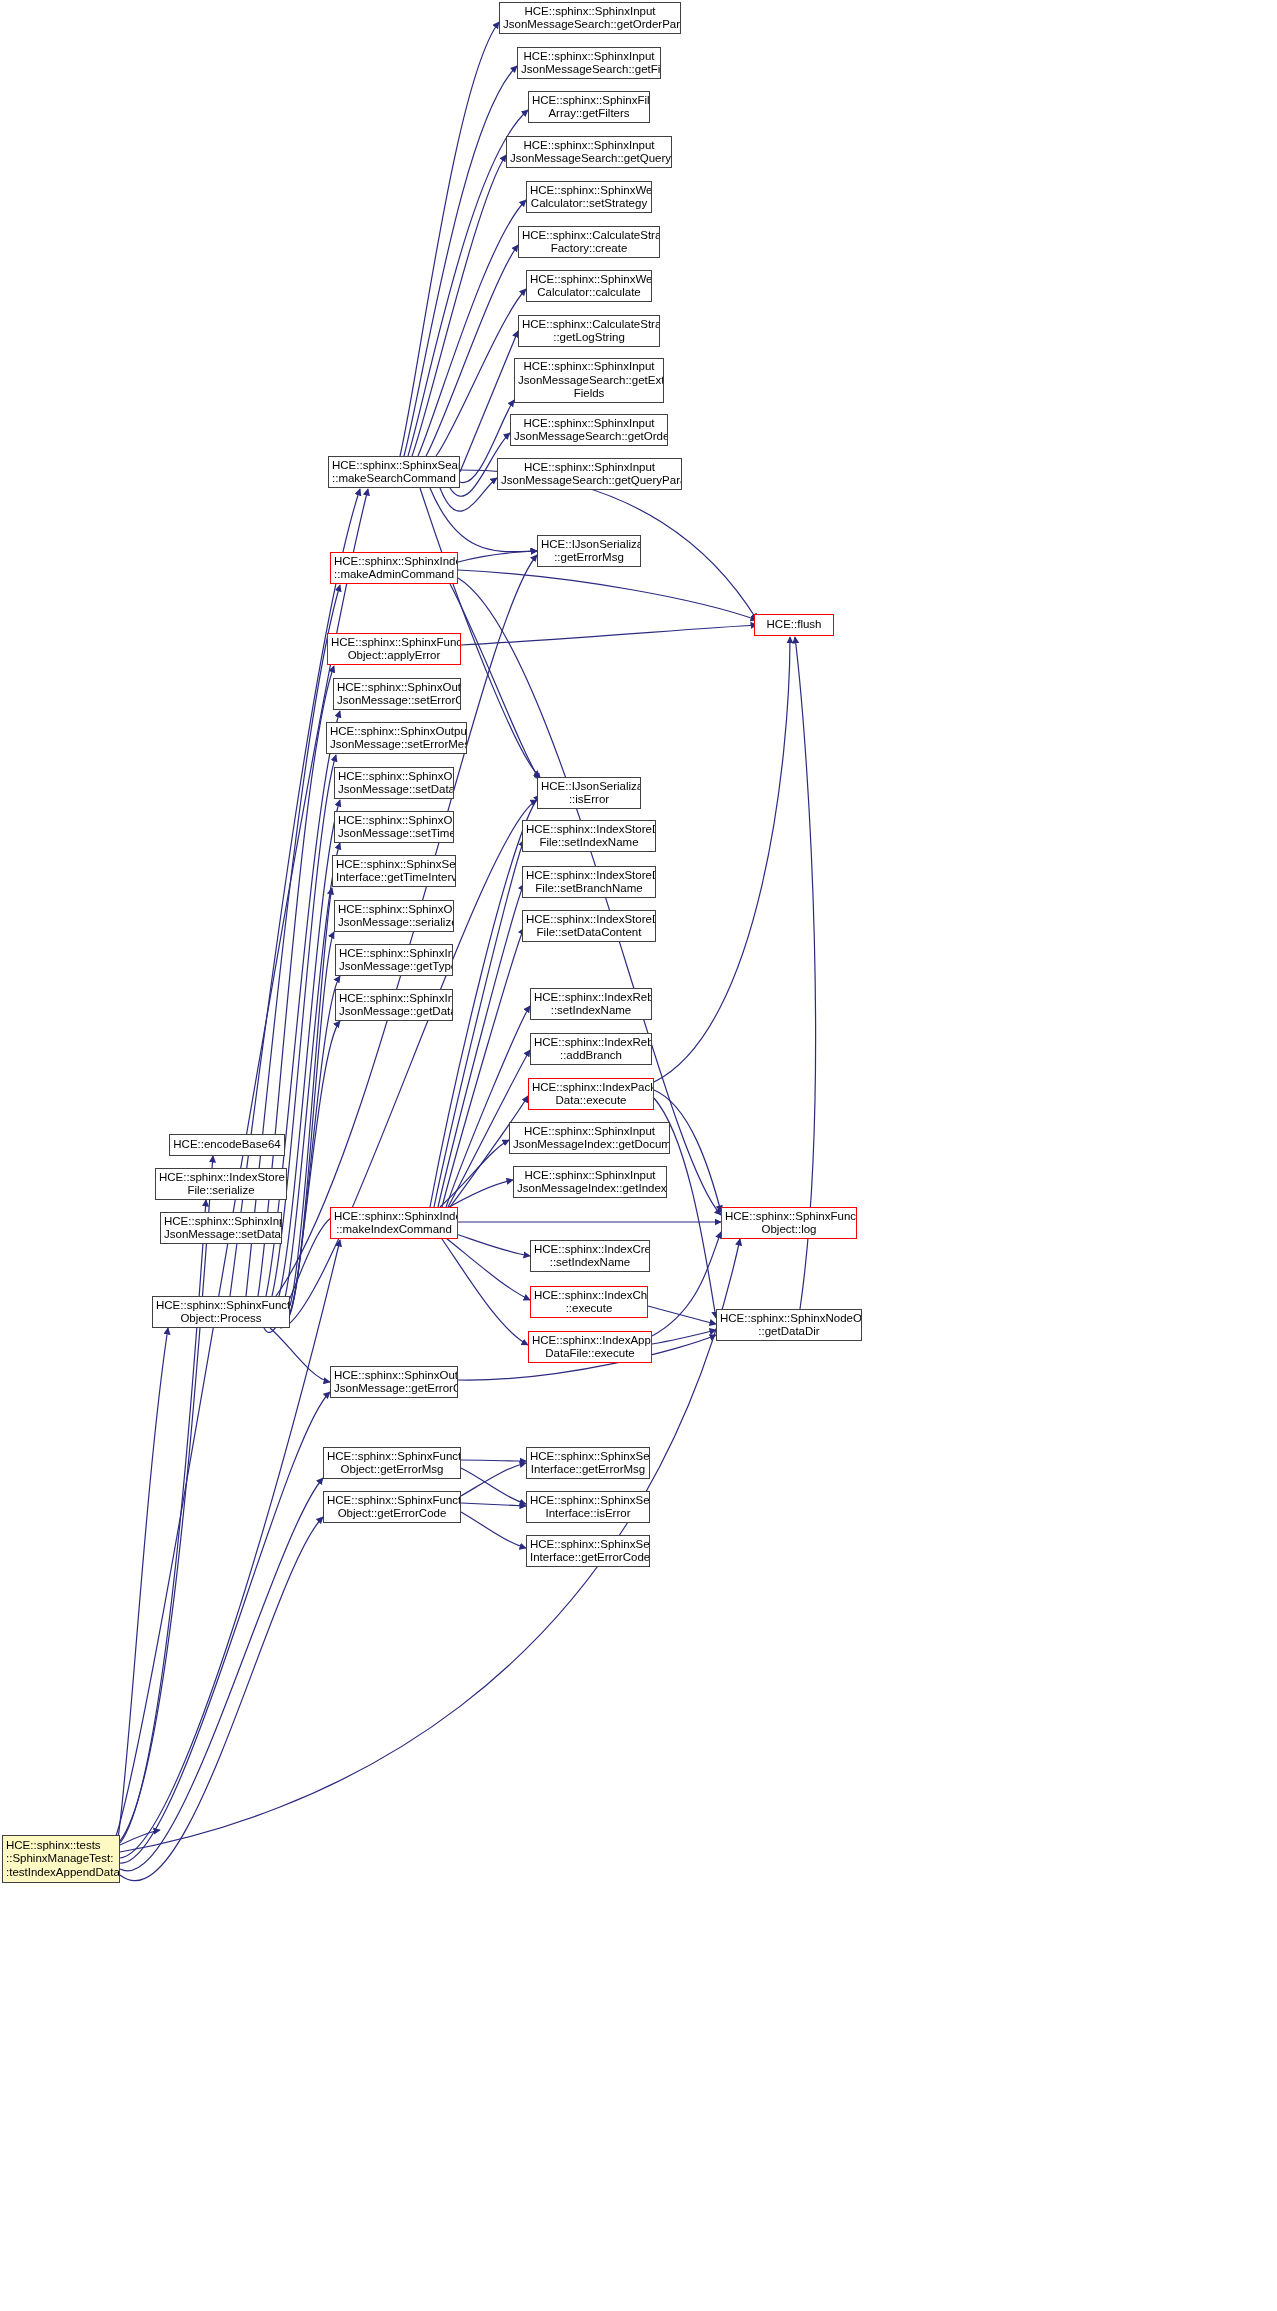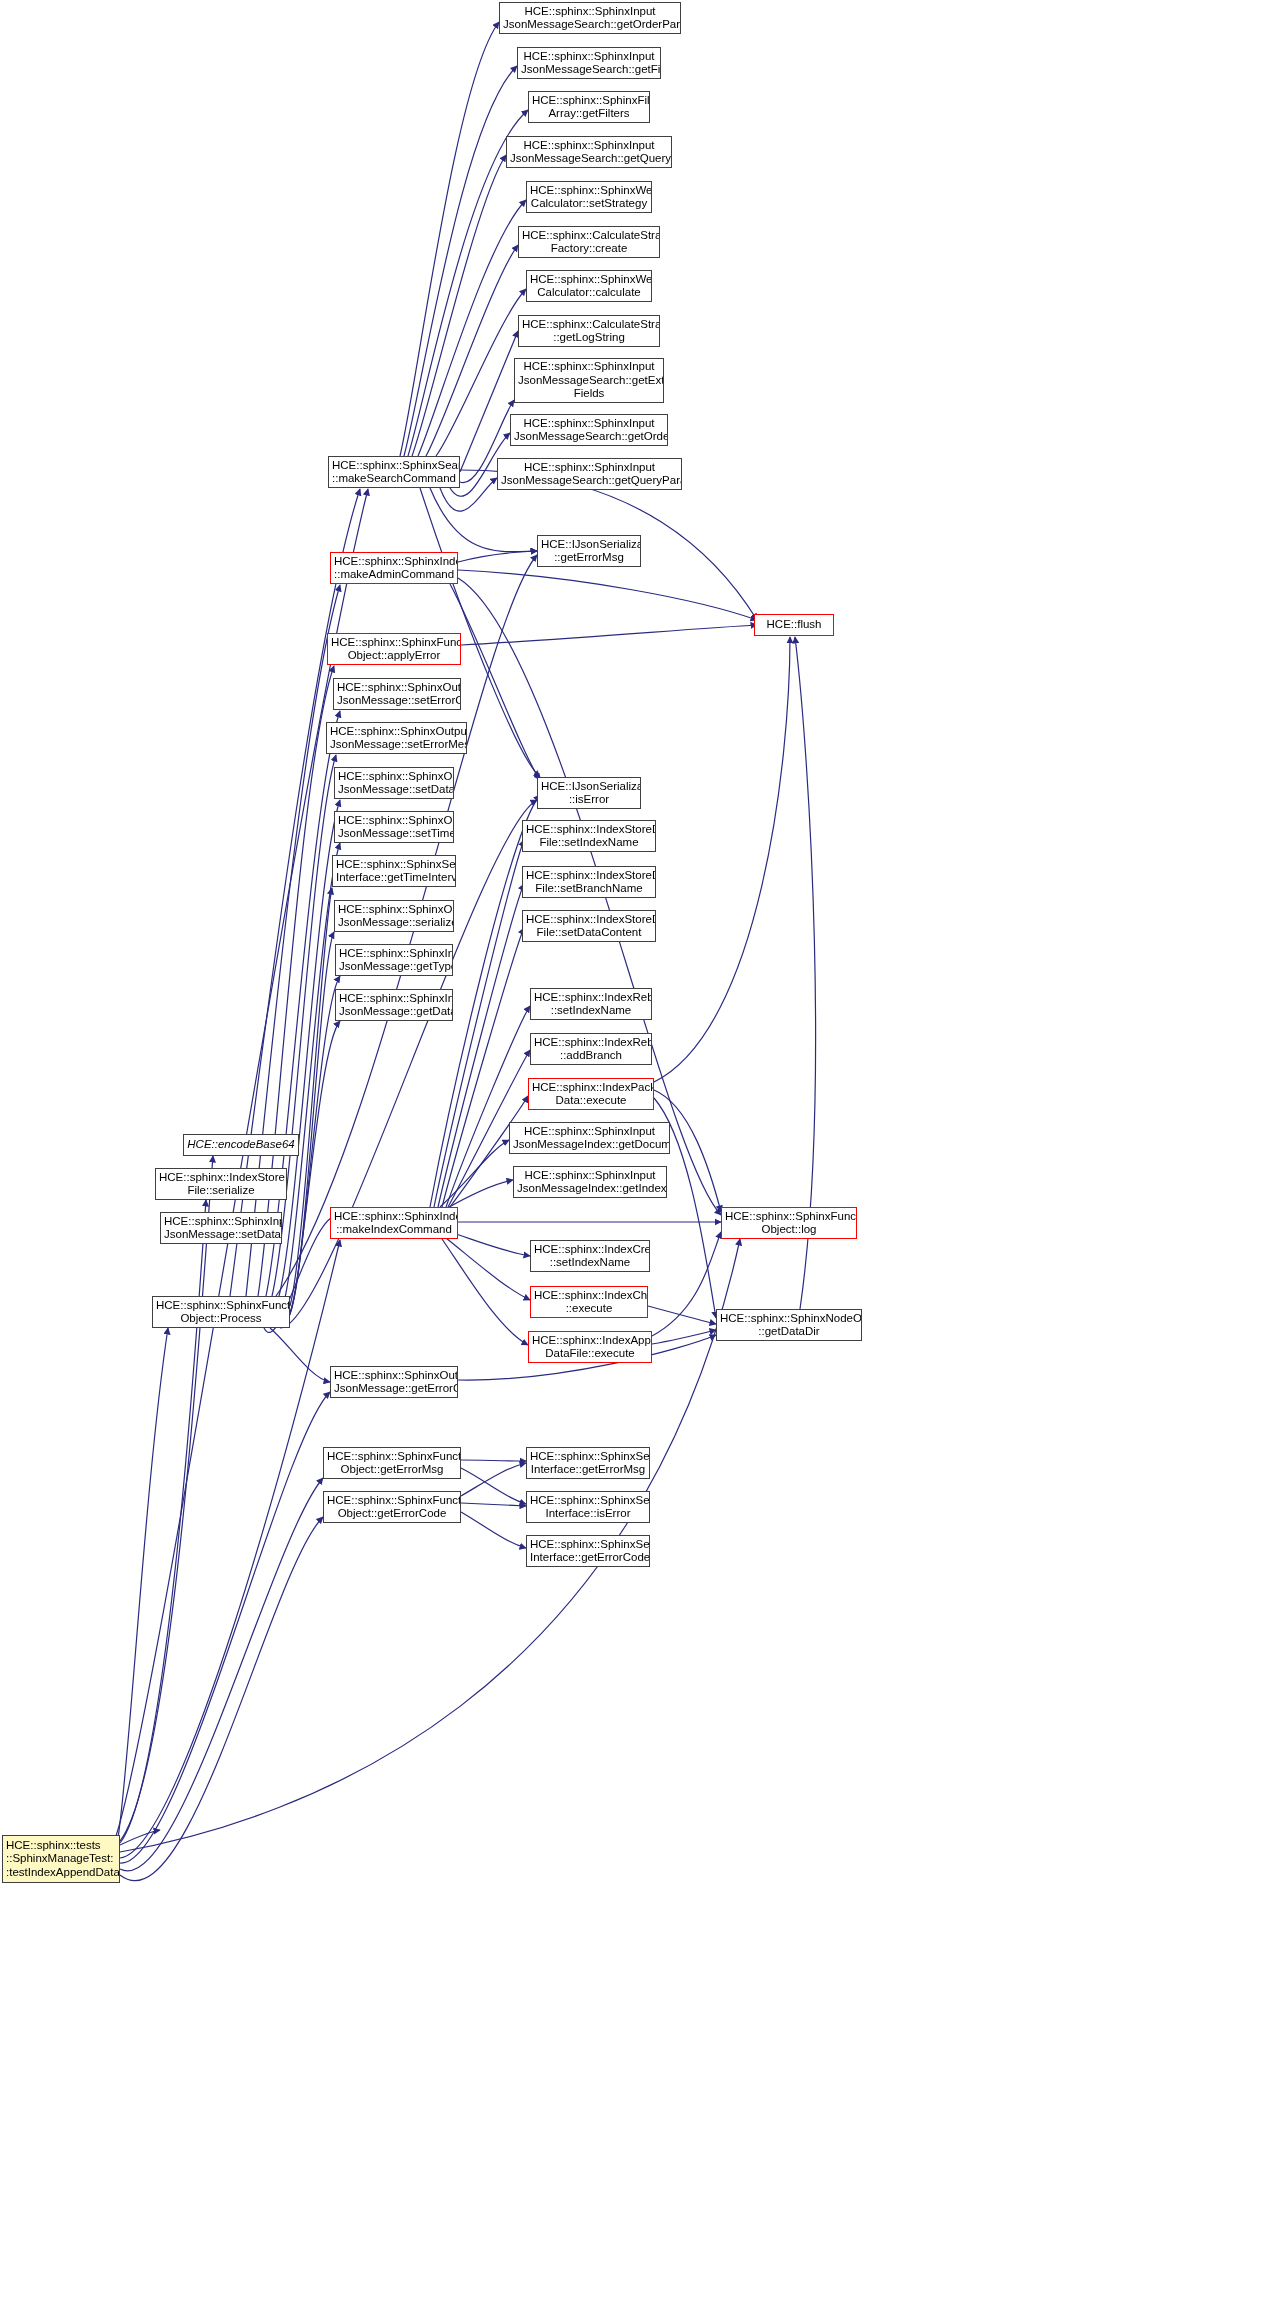--- a/index.html
+++ b/index.html
@@ -255,21 +255,21 @@
 DataFile::execute</span>
       </div>
       <div class="node red" style="left: 721px; top: 1207px; width: 136px; height: 32px;">
         <span>HCE::sphinx::SphinxFunctional
 Object::log</span>
       </div>
       <div class="node" style="left: 716px; top: 1309px; width: 146px; height: 32px;">
         <span>HCE::sphinx::SphinxNodeOptions
 ::getDataDir</span>
       </div>
-      <div class="node" style="left: 183px; top: 1134px; width: 116px; height: 16px; font-style: italic;">
+      <div class="node" style="left: 169px; top: 1134px; width: 116px; height: 16px;">
         <span>HCE::encodeBase64</span>
       </div>
       <div class="node" style="left: 155px; top: 1168px; width: 132px; height: 32px;">
         <span>HCE::sphinx::IndexStoreData
 File::serialize</span>
       </div>
       <div class="node" style="left: 160px; top: 1212px; width: 122px; height: 32px;">
         <span>HCE::sphinx::SphinxInput
 JsonMessage::setData</span>
       </div>

